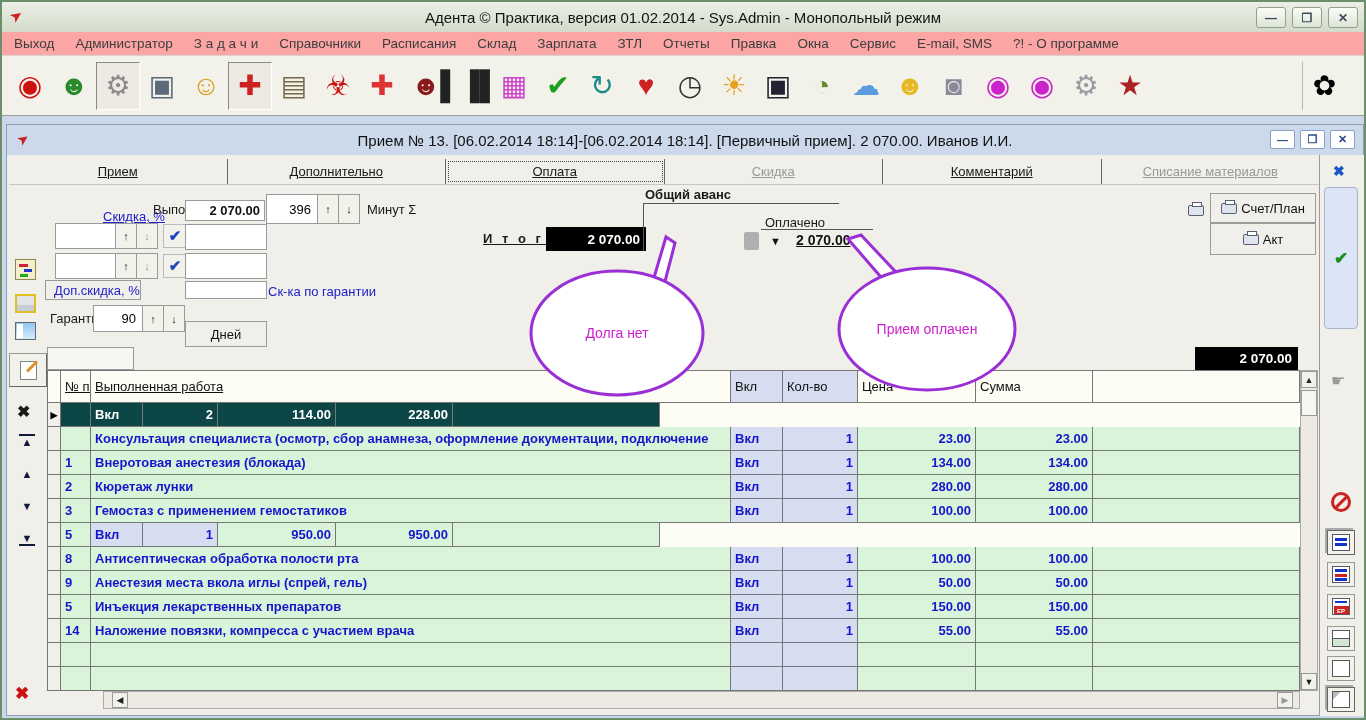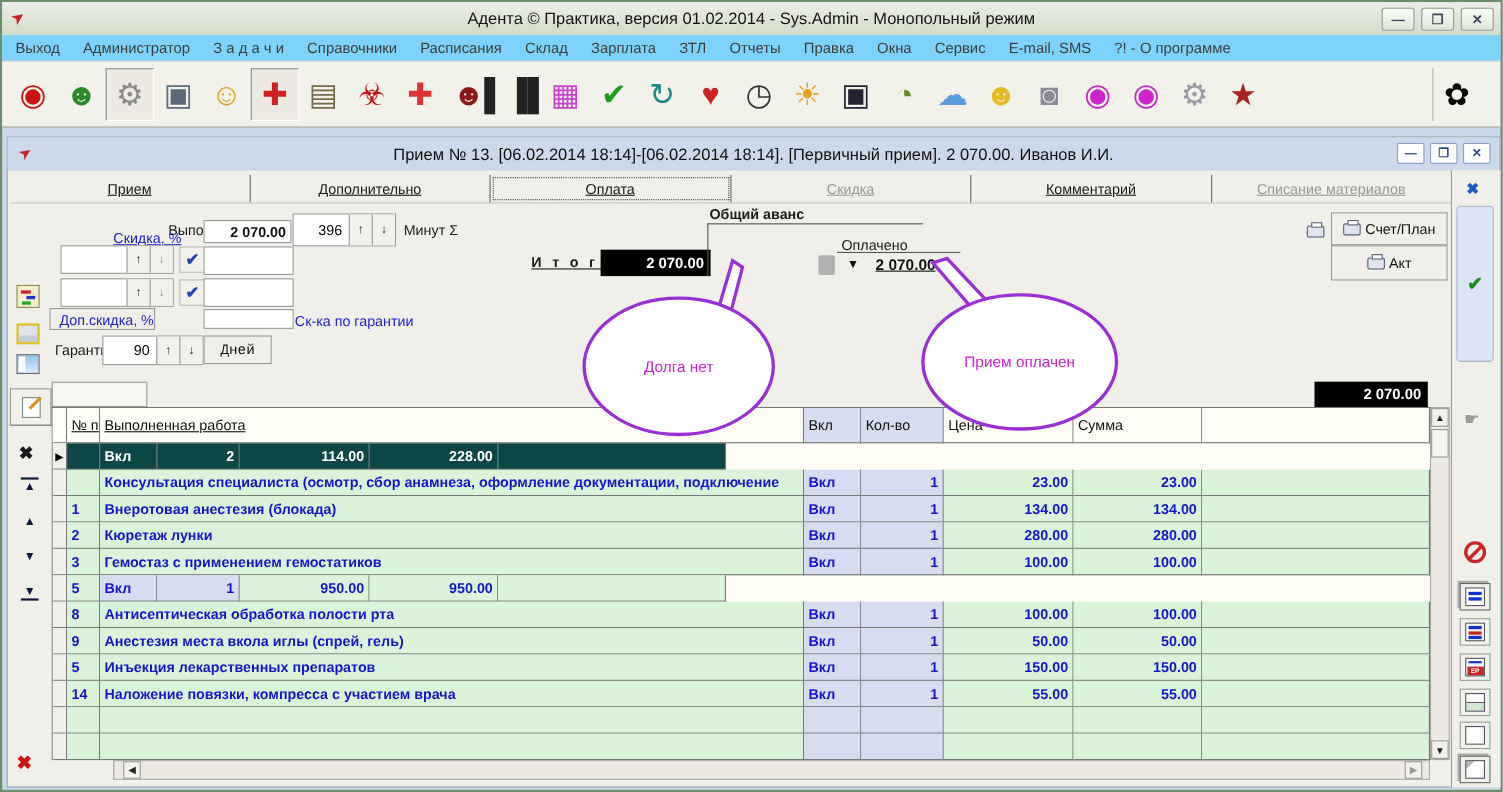--- a/index.html
+++ b/index.html
@@ -7,21 +7,21 @@
   .app { position:absolute; left:0; top:0; width:1366px; height:720px; background:#ccd7e9; border:2px solid #6b8f6b; }
 
   
   .titlebar { position:absolute; left:0; top:0; width:1362px; height:30px;
     background:linear-gradient(#ecefe6,#d3dbc9); display:flex; align-items:center; }
   .app-icon { position:absolute; left:8px; top:5px; font-size:15px; color:#cc2222; transform:rotate(-35deg); }
   .app-title { width:100%; text-align:center; font-size:15px; color:#141414; }
   .winbtns { position:absolute; right:6px; top:5px; display:flex; gap:6px; }
   .winbtn { width:30px; height:21px; background:linear-gradient(#fafcf6,#dde5d6); border:1px solid #8fa08f;
     border-radius:3px; font-size:12px; color:#3a4a5a; display:flex; align-items:center; justify-content:center; font-weight:bold; }
-  .menubar { position:absolute; left:0; top:30px; width:1362px; height:24px; background:#7dd3fc;
+  .menubar { position:absolute; left:0; top:30px; width:1362px; height:24px; background:#fca5a5;
     display:flex; align-items:center; padding-left:12px; gap:21px; border-bottom:1px solid #d8d5cc; }
   .menu-item { font-size:13.5px; color:#3d3d3d; white-space:nowrap; }
   .toolbar { position:absolute; left:0; top:54px; width:1362px; height:60px; background:#f2f1ea;
     border-bottom:1px solid #9aa09a; display:flex; align-items:center; padding-left:6px; }
   .tool-btn { width:44px; height:48px; display:flex; align-items:center; justify-content:center;
     font-size:28px; line-height:1; }
   .tool-btn[data-state="pressed"] { border:1px solid #8a8a8a; border-right-color:#fff; border-bottom-color:#fff; background:#eceae2; }
   .tool-btn.right-end { margin-left:auto; margin-right:10px; }
 
   
@@ -344,21 +344,21 @@
 
     <span class="boxed-lbl" style="left:38px;top:155px;width:96px;height:20px;">Доп.скидка, %</span>
     <span class="lbl lbl-blue" style="left:261px;top:159px;">Ск-ка по гарантии</span>
 
     <span class="lbl" style="left:43px;top:186px;">Гарантия</span>
     <div class="spin" style="left:86px;top:180px;width:92px;height:27px;">
       <span class="val">90</span>
       <span class="sbtn">↑</span>
       <span class="sbtn">↓</span>
     </div>
-    <div class="btn" style="left:178px;top:180px;width:62px;height:26px;font-family:Liberation Mono, monospace;">Дней</div>
+    <div class="btn" style="left:178px;top:196px;width:82px;height:26px;">Дней</div>
 
     <span class="lbl total-lbl" style="left:476px;top:106px;">И т о г о</span>
     <div class="black-box" style="left:539px;top:102px;width:100px;height:24px;">2 070.00</div>
 
     <span class="lbl" style="left:638px;top:62px;font-weight:bold;">Общий аванс</span>
     <div class="hline" style="left:636px;top:78px;width:196px;"></div>
     <div class="vline" style="left:636px;top:78px;height:48px;"></div>
 
     <span class="lbl" style="left:758px;top:90px;">Оплачено</span>
     <div class="hline" style="left:754px;top:104px;width:112px;"></div>

